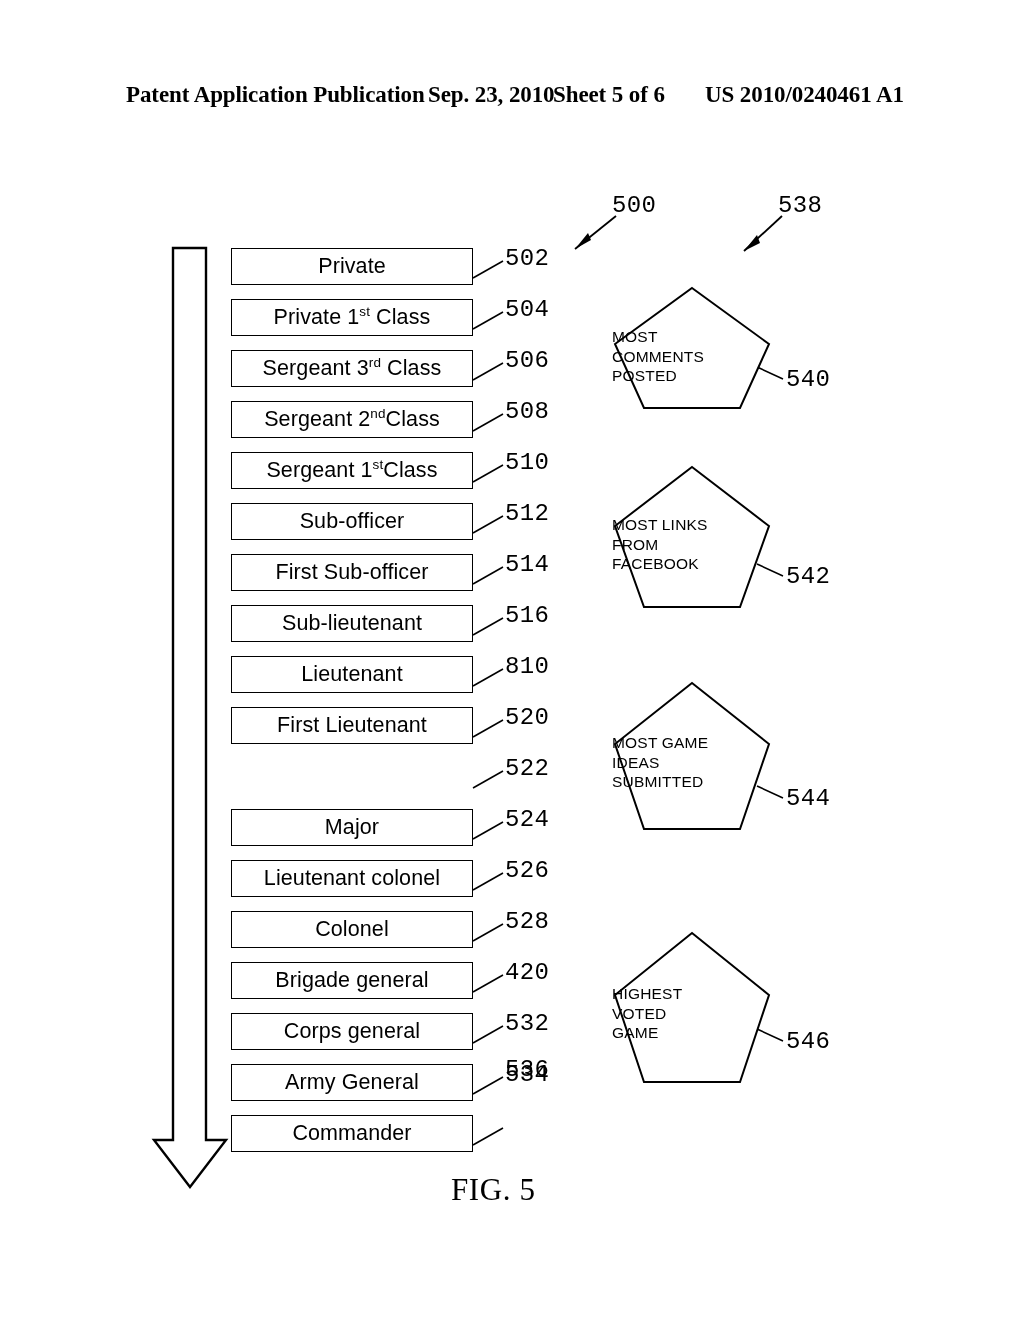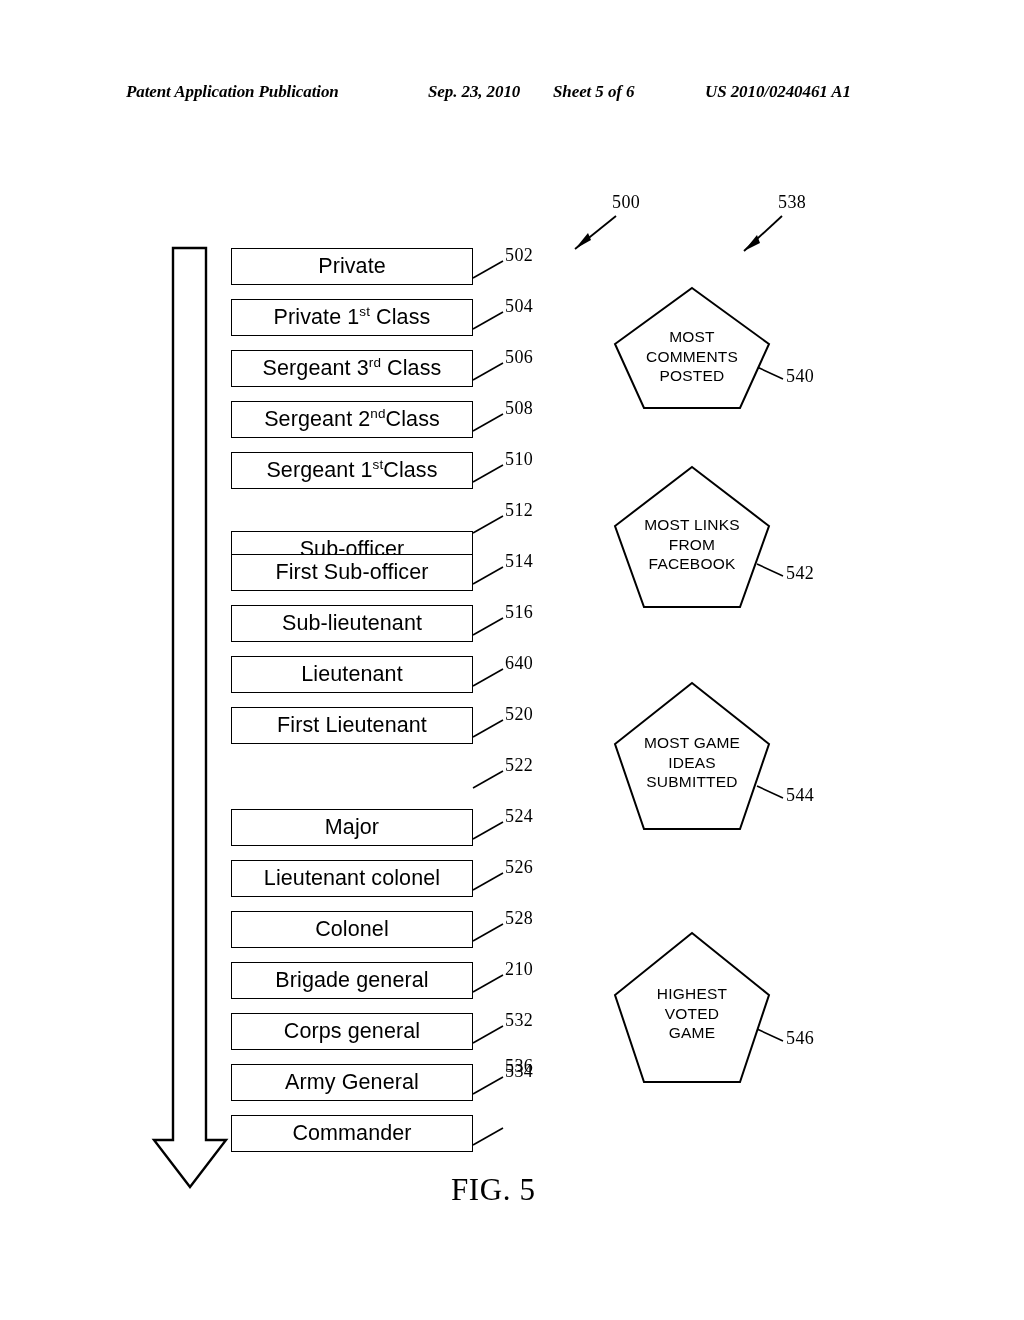--- a/index.html
+++ b/index.html
@@ -18,24 +18,23 @@
 
   
   #pub-header {
     position: absolute;
     left: 0;
     top: 82px;
     width: 1024px;
     height: 34px;
     font-family: "Liberation Serif", serif;
     font-weight: bold;
-    font-size: 17px;
+    font-size: 23px;
     letter-spacing: -0.1px;
     white-space: nowrap;
-    font-style: italic;
   }
   #pub-header .hdr-cell {
     position: absolute;
     top: 0;
   }
   #hdr-pub   { left: 126px; }
   #hdr-date  { left: 428px; }
   #hdr-sheet { left: 553px; }
   #hdr-num   { left: 705px; text-align: center; }
 
@@ -77,22 +76,22 @@
   }
   .rank-label sup {
     font-size: 13.5px;
     vertical-align: super;
     line-height: 0;
   }
 
   
   .ref-num {
     position: absolute;
-    font-family: Liberation Serif, serif;
-    font-size: 18px;
+    font-family: Liberation Mono, monospace;
+    font-size: 24px;
     letter-spacing: 0.4px;
     white-space: nowrap;
   }
   .ref-rank { left: 505px; }
   .ref-pent { white-space: nowrap; }
 
   
   .pentagon {
     position: absolute;
     width: 160px;
@@ -100,21 +99,20 @@
   .pentagon svg {
     position: absolute;
     left: 0;
     top: 0;
     overflow: visible;
   }
   .pent-text {
     position: absolute;
     left: 0;
     width: 160px;
-    text-align: center;
     font-size: 15.5px;
     line-height: 19.5px;
     letter-spacing: 0.2px;
     white-space: pre-line;
   }
 
   
   #fig-caption {
     position: absolute;
     left: 451px;
@@ -189,21 +187,21 @@
   </div>
   <div class="rank-box" style="top:350px">
     <span class="rank-label"><span>Sergeant 3</span><sup>rd</sup><span> Class</span></span>
   </div>
   <div class="rank-box" style="top:401px">
     <span class="rank-label"><span>Sergeant 2</span><sup>nd</sup><span>Class</span></span>
   </div>
   <div class="rank-box" style="top:452px">
     <span class="rank-label"><span>Sergeant 1</span><sup>st</sup><span>Class</span></span>
   </div>
-  <div class="rank-box" style="top:531px">
+  <div class="rank-box" style="top:503px">
     <span class="rank-label"><span>Sub-officer</span></span>
   </div>
   <div class="rank-box" style="top:554px">
     <span class="rank-label"><span>First Sub-officer</span></span>
   </div>
   <div class="rank-box" style="top:605px">
     <span class="rank-label"><span>Sub-lieutenant</span></span>
   </div>
   <div class="rank-box" style="top:656px">
     <span class="rank-label"><span>Lieutenant</span></span>
@@ -234,27 +232,27 @@
   </div>
 
   <span class="ref-num ref-rank" style="top:245px">502</span>
   <span class="ref-num ref-rank" style="top:296px">504</span>
   <span class="ref-num ref-rank" style="top:347px">506</span>
   <span class="ref-num ref-rank" style="top:398px">508</span>
   <span class="ref-num ref-rank" style="top:449px">510</span>
   <span class="ref-num ref-rank" style="top:500px">512</span>
   <span class="ref-num ref-rank" style="top:551px">514</span>
   <span class="ref-num ref-rank" style="top:602px">516</span>
-  <span class="ref-num ref-rank" style="top:653px">640</span>
+  <span class="ref-num ref-rank" style="top:653px">810</span>
   <span class="ref-num ref-rank" style="top:704px">520</span>
   <span class="ref-num ref-rank" style="top:755px">522</span>
   <span class="ref-num ref-rank" style="top:806px">524</span>
   <span class="ref-num ref-rank" style="top:857px">526</span>
   <span class="ref-num ref-rank" style="top:908px">528</span>
-  <span class="ref-num ref-rank" style="top:959px">210</span>
+  <span class="ref-num ref-rank" style="top:959px">420</span>
   <span class="ref-num ref-rank" style="top:1010px">532</span>
   <span class="ref-num ref-rank" style="top:1061px">534</span>
   <span class="ref-num ref-rank" style="top:1056px">536</span>
 
   <span class="ref-num" style="left:612px; top:192px">500</span>
   <span class="ref-num" style="left:778px; top:192px">538</span>
 
   <div class="pentagon" style="left:612px; top:285px; height:126px">
     <svg width="160" height="126" viewBox="0 0 160 126">
       <polygon points="80,3 157,59 128,123 32,123 3,59" fill="#ffffff" stroke="#000000" stroke-width="2"></polygon>

